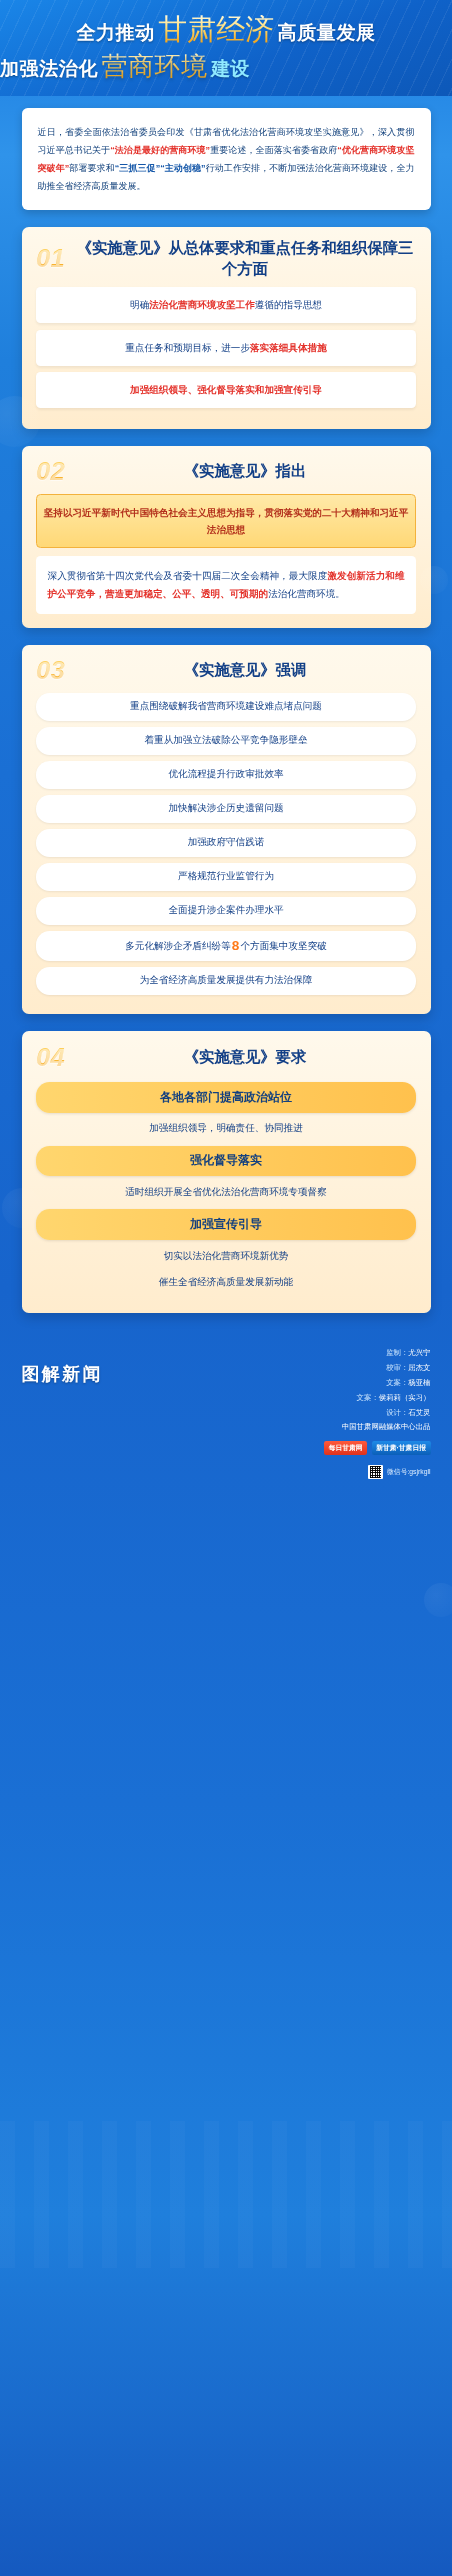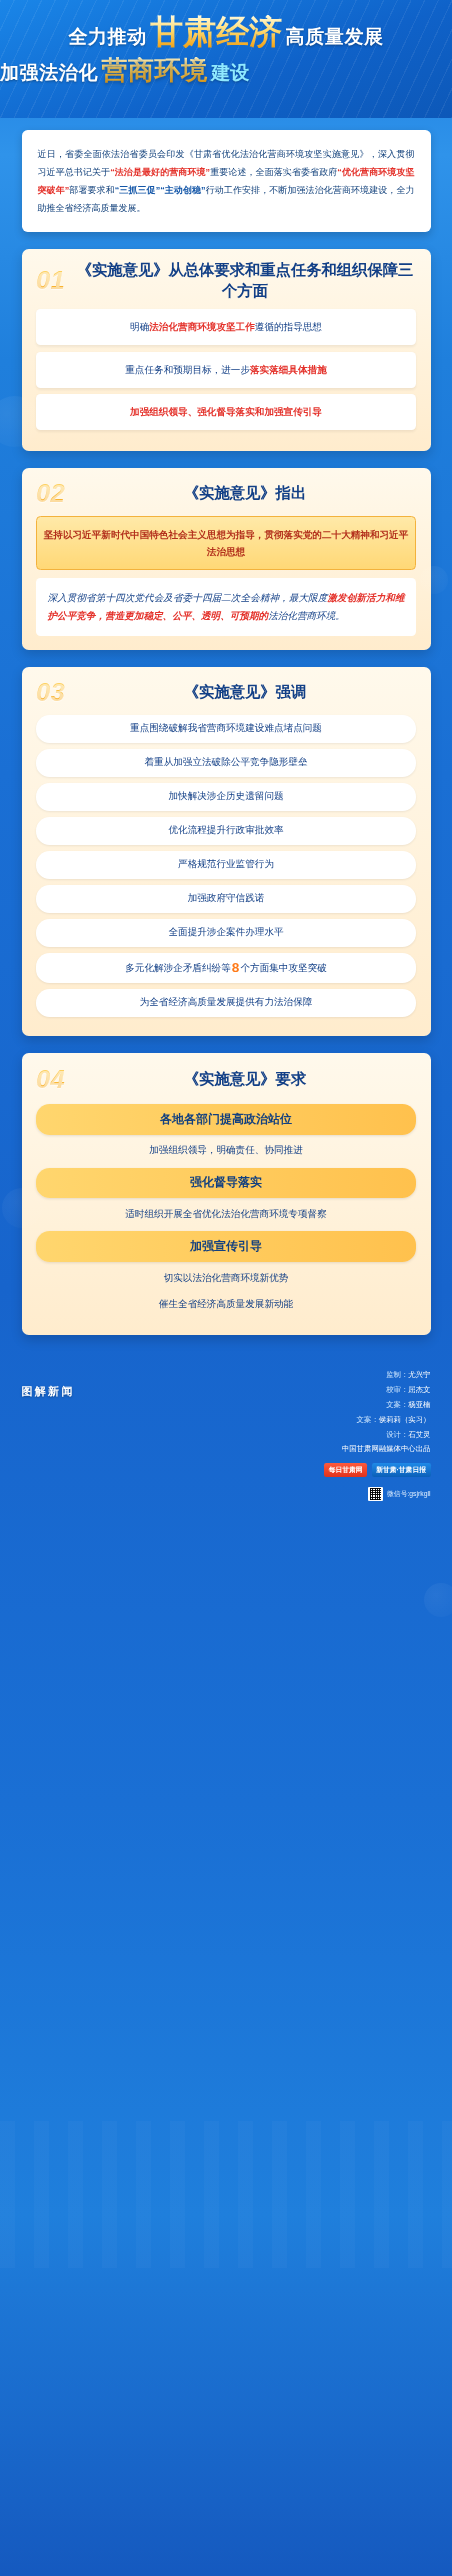--- a/index.html
+++ b/index.html
@@ -26,43 +26,43 @@
   }
   .bubble{
     position:absolute;border-radius:50%;
     background:radial-gradient(circle at 35% 35%, rgba(255,255,255,.35), rgba(255,255,255,.05));
     pointer-events:none;
   }
 
   
   .header{
     position:relative;
-    height:118px;
+    height:96px;
     background:linear-gradient(160deg,#1a86e8 0%,#0f62c9 60%,#0d58b8 100%);
     overflow:hidden;
   }
   .hdr-lines{
     position:absolute;inset:0;
     background:repeating-linear-gradient(115deg,rgba(255,255,255,.07) 0 1.1px,rgba(255,255,255,0) 1.1px 12.4px);
   }
   .hdr-inner{position:relative;padding:14.7px 0 0 0;text-align:center;}
   .title-row-1{display:flex;align-items:baseline;justify-content:center;gap:3.4px;line-height:1;}
   .title-row-2{display:flex;align-items:baseline;justify-content:flex-start;gap:3.4px;line-height:1;margin-top:9px;}
   .t-white{
     color:#ffffff;font-size:19px;font-weight:bold;letter-spacing:0.6px;
     text-shadow:0 1.1px 2.3px rgba(0,0,0,.35);
   }
   .t-gold{
-    font-size:26px;font-weight:bold;letter-spacing:0.6px;
+    font-size:26px;font-weight:normal;letter-spacing:0.6px;
     background:linear-gradient(180deg,#fff6cc 0%,#ffd768 45%,#f0a81f 100%);
     -webkit-background-clip:text;background-clip:text;color:transparent;
     text-shadow:0 1.7px 3.4px rgba(0,0,0,.25);
   }
   .t-gold-lg{
-    font-size:33px;font-weight:bold;
+    font-size:29px;font-weight:normal;
     background:linear-gradient(180deg,#fffbe0 0%,#ffdc74 45%,#ef9f14 100%);
     -webkit-background-clip:text;background-clip:text;color:transparent;
   }
   .t-cyan{
     color:#8fe9ff;font-size:19px;font-weight:bold;
     text-shadow:0 1.1px 2.3px rgba(0,0,0,.3);
   }
 
   
   .wrap{padding:0 21.5px 0 21.5px;}
@@ -123,21 +123,21 @@
     border-radius:4.5px;
     padding:9px 6px;
     text-align:center;
     font-size:9.6px;font-weight:bold;line-height:1.8;color:#b3301c;
   }
   .para-box{
     margin:0 14.7px 0 14.7px;
     background:#ffffff;
     border-radius:4.5px;
     padding:10.2px 11.3px;
-    font-size:9.6px;line-height:1.95;color:#123f86;text-align:justify;font-style:italic;
+    font-size:9.6px;line-height:1.95;color:#123f86;text-align:justify;
   }
   .para-box .hl{color:#e4322b;font-weight:bold;}
 
   .pill{
     margin:0 14.7px 6.2px 14.7px;
     background:#ffffff;
     border-radius:13.6px;
     padding:7.4px 10.2px;
     text-align:center;
     font-size:9.6px;color:#123f86;
@@ -164,21 +164,21 @@
   }
 
   
   .footer{
     margin-top:19px;
     padding:14.7px 21.5px 5.7px 21.5px;
     display:flex;justify-content:space-between;align-items:flex-start;
     color:#ffffff;
   }
   .footer-left{
-    font-size:11px;font-weight:bold;letter-spacing:2.3px;
+    font-size:18px;font-weight:bold;letter-spacing:2.3px;
     color:#ffffff;text-shadow:0 1.1px 2.3px rgba(0,0,0,.3);
     padding-top:16px;
   }
   .credits{font-size:7.4px;line-height:2.0;text-align:right;}
   .credits .k{color:#cfe8ff;}
   .credits .v{color:#ffffff;}
   .logo-row{
     display:flex;justify-content:flex-end;align-items:center;gap:4.5px;margin-top:5.7px;
   }
   .logo-chip{
@@ -270,24 +270,24 @@
     </div>
 
     <div class="section sec-3">
       <div class="sec-head">
         <span class="num-badge">03</span>
         <span class="sec-title center">《实施意见》强调</span>
       </div>
 
       <div class="pill">重点围绕破解我省营商环境建设难点堵点问题</div>
       <div class="pill">着重从加强立法破除公平竞争隐形壁垒</div>
+      <div class="pill">优化流程提升行政审批效率</div>
       <div class="pill">加快解决涉企历史遗留问题</div>
-      <div class="pill">优化流程提升行政审批效率</div>
+      <div class="pill">加强政府守信践诺</div>
       <div class="pill">严格规范行业监管行为</div>
-      <div class="pill">加强政府守信践诺</div>
       <div class="pill">全面提升涉企案件办理水平</div>
       <div class="pill">
         <span>多元化解涉企矛盾纠纷等</span><span class="big-orange">8</span><span>个方面集中攻坚突破</span>
       </div>
       <div class="pill">为全省经济高质量发展提供有力法治保障</div>
     </div>
 
     <div class="section sec-4">
       <div class="sec-head">
         <span class="num-badge">04</span>

